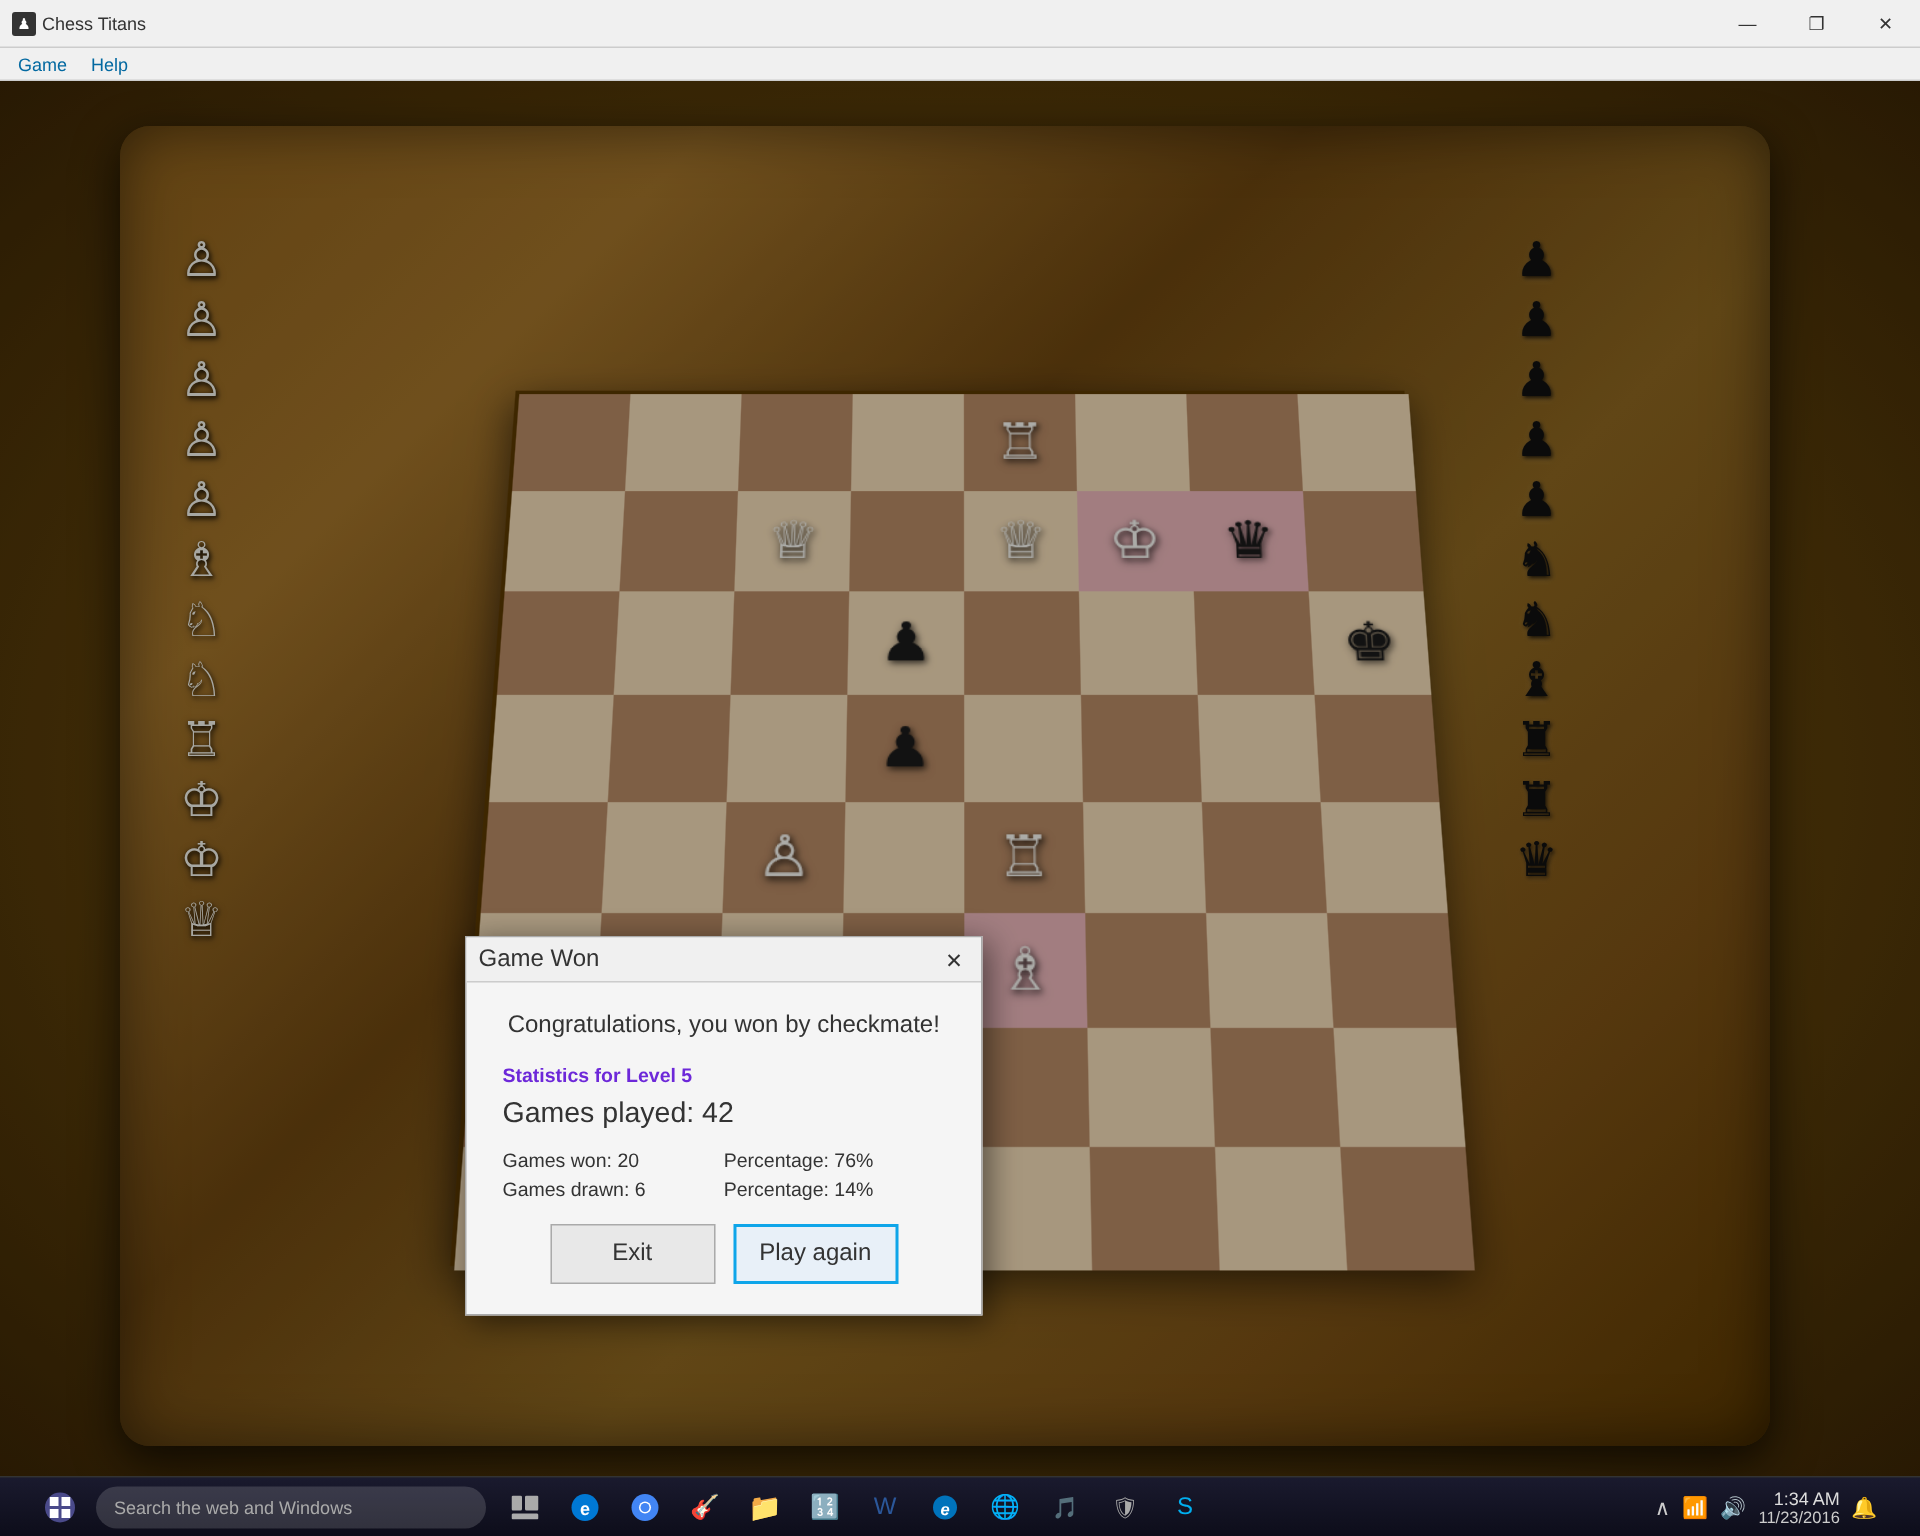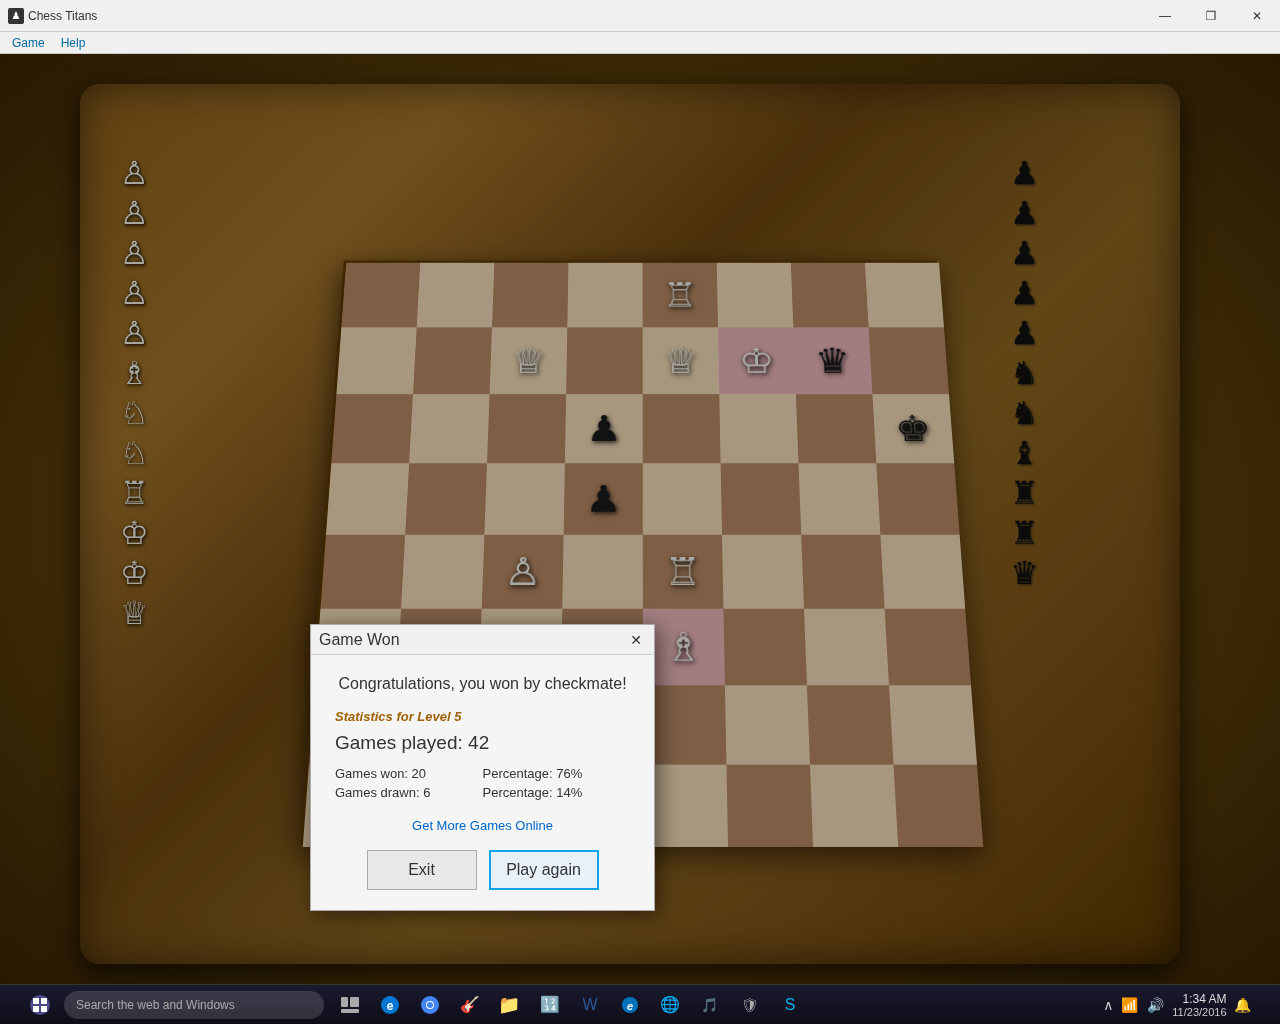--- a/index.html
+++ b/index.html
@@ -244,23 +244,22 @@
     #dialog-congrats {
       text-align: center;
       font-size: 16px;
       color: #333;
       margin-bottom: 16px;
     }
 
     #dialog-stats-title {
       font-size: 13px;
       font-weight: bold;
-      color: #a16207;
+      color: #6d28d9;
       margin-bottom: 8px;
-      font-style: italic;
     }
 
     #dialog-games-played {
       font-size: 19px;
       color: #333;
       margin-bottom: 12px;
     }
 
     #dialog-stats-grid {
       display: grid;
@@ -556,23 +555,20 @@
     <div id="dialog-body">
       <div id="dialog-congrats">Congratulations, you won by checkmate!</div>
       <div id="dialog-stats-title">Statistics for Level 5</div>
       <div id="dialog-games-played">Games played: 42</div>
       <div id="dialog-stats-grid">
         <span class="stat-label">Games won: 20</span>
         <span class="stat-value">Percentage: 76%</span>
         <span class="stat-label">Games drawn: 6</span>
         <span class="stat-value">Percentage: 14%</span>
       </div>
-      <div id="dialog-link">
-        <a href="#">Get More Games Online</a>
-      </div>
       <div id="dialog-buttons">
         <button class="dialog-btn">Exit</button>
         <button class="dialog-btn primary">Play again</button>
       </div>
     </div>
   </div>
 </div>
 
 <div id="taskbar">
   <div id="start-btn">

